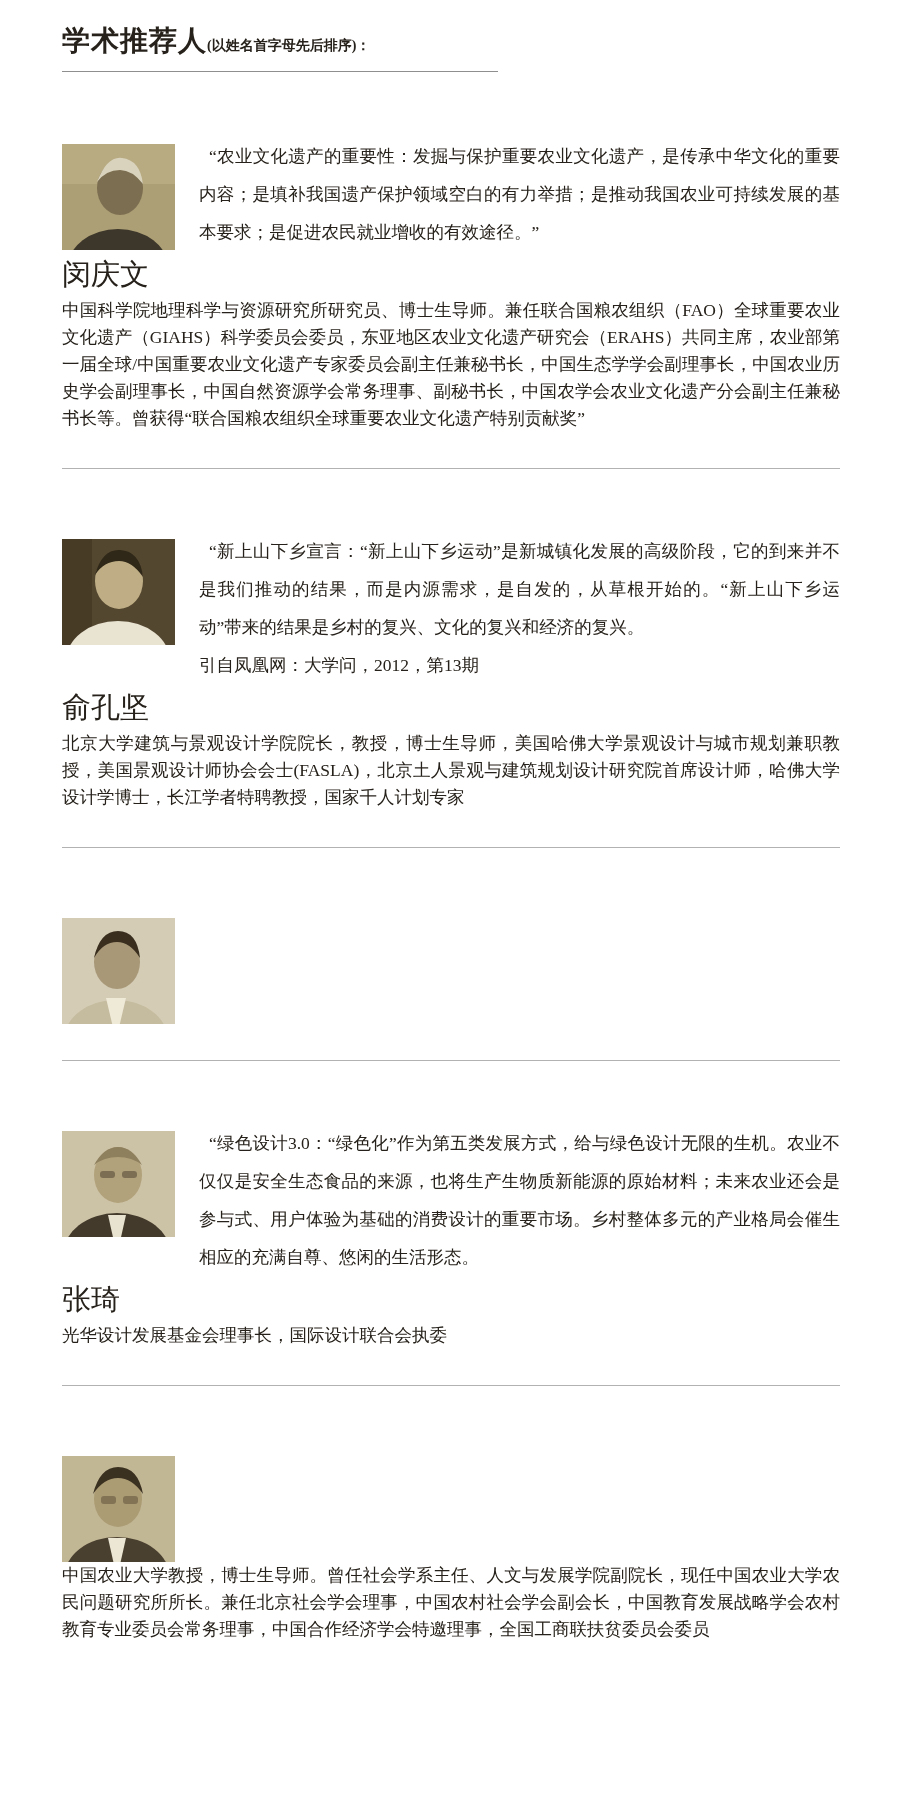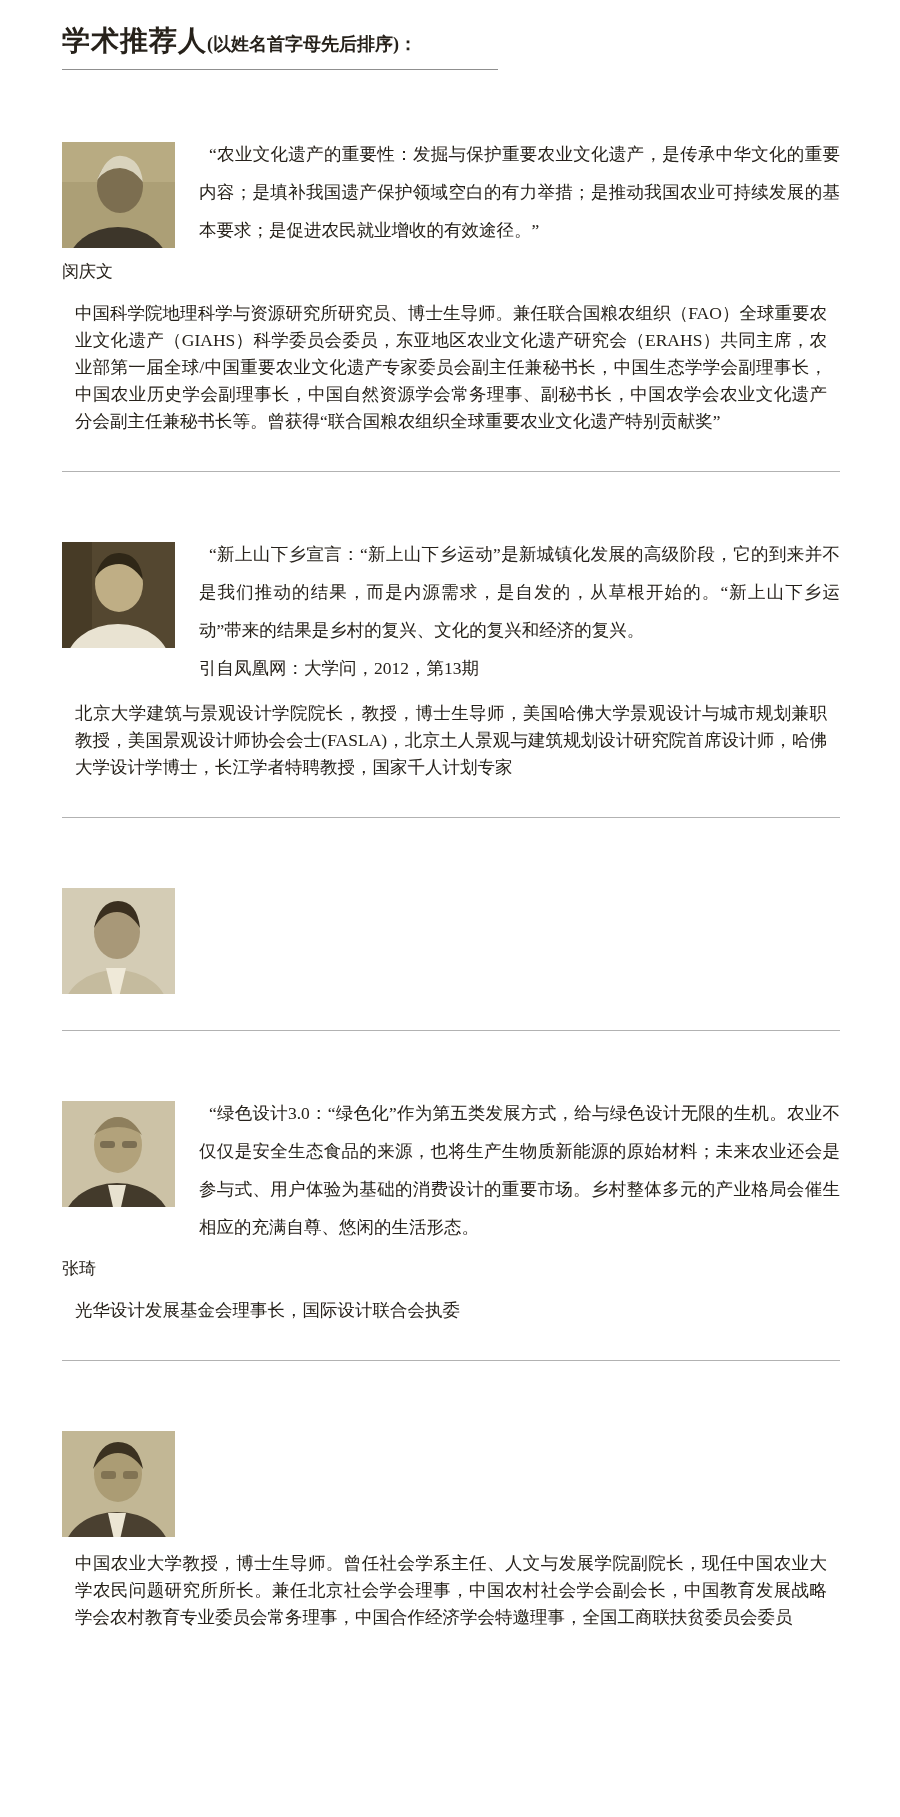--- a/index.html
+++ b/index.html
@@ -15,21 +15,21 @@
     padding:24px 60px 0 62px;
   }
   
   .page-header h1 {
     margin:0; padding:0;
     font-size:28px; line-height:34px;
     font-weight:bold;
     letter-spacing:1px;
     white-space:nowrap;
   }
-  .title-suffix { font-size:18px; font-weight:bold; letter-spacing:0; }
+  .title-suffix { font-size:14px; font-weight:bold; letter-spacing:0; }
   .title-rule {
     border:0; border-top:1px solid #8f8f8f;
     width:436px; margin:8px 0 0 0;
   }
   
   .rec { margin-top:70px; }
   .rec.first { margin-top:72px; }
   .rec-row { display:flex; align-items:flex-start; }
   .photo {
     flex:0 0 auto;
@@ -42,25 +42,25 @@
     flex:1 1 auto;
     margin:-7px 0 0 0;
     font-size:17.5px;
     line-height:38px;
     text-align:justify;
     text-indent:10px;
     white-space:pre-line;
   }
   .rec-name {
     margin:8px 0 8px 0;
-    font-size:17px; line-height:30px;
+    font-size:29px; line-height:30px;
     font-weight:normal;
   }
   .rec-bio {
-    margin:13px;
+    margin:0;
     font-size:17.5px;
     line-height:27px;
     text-align:justify;
   }
   .divider {
     border:0; border-top:1px solid #b2b2b2;
     margin:36px 0 0 0;
     width:100%;
   }
 </style>
@@ -99,20 +99,21 @@
           <rect x="0" y="0" width="113" height="106" fill="#544730"></rect>
           <rect x="0" y="0" width="30" height="106" fill="#473b26"></rect>
           <ellipse cx="57" cy="42" rx="24" ry="28" fill="#bfae85"></ellipse>
           <path d="M33 36 Q40 10 58 11 Q78 12 81 38 Q70 22 57 22 Q42 22 33 36 Z" fill="#2f2717"></path>
           <ellipse cx="56" cy="122" rx="52" ry="40" fill="#e9e3d2"></ellipse>
         </svg>
       </span>
       <p class="quote">“新上山下乡宣言：“新上山下乡运动”是新城镇化发展的高级阶段，它的到来并不是我们推动的结果，而是内源需求，是自发的，从草根开始的。“新上山下乡运动”带来的结果是乡村的复兴、文化的复兴和经济的复兴。
 引自凤凰网：大学问，2012，第13期</p>
     </div>
+    <h2 class="rec-name">俞孔坚</h2>
     <p class="rec-bio">北京大学建筑与景观设计学院院长，教授，博士生导师，美国哈佛大学景观设计与城市规划兼职教授，美国景观设计师协会会士(FASLA)，北京土人景观与建筑规划设计研究院首席设计师，哈佛大学设计学博士，长江学者特聘教授，国家千人计划专家</p>
   </section>
   <hr class="divider">
 
   <section class="rec">
     <div class="rec-row">
       <span class="photo">
         <svg viewBox="0 0 113 106" aria-hidden="true">
           <rect x="0" y="0" width="113" height="106" fill="#d4ccb5"></rect>
           <ellipse cx="55" cy="44" rx="23" ry="27" fill="#a89878"></ellipse>

